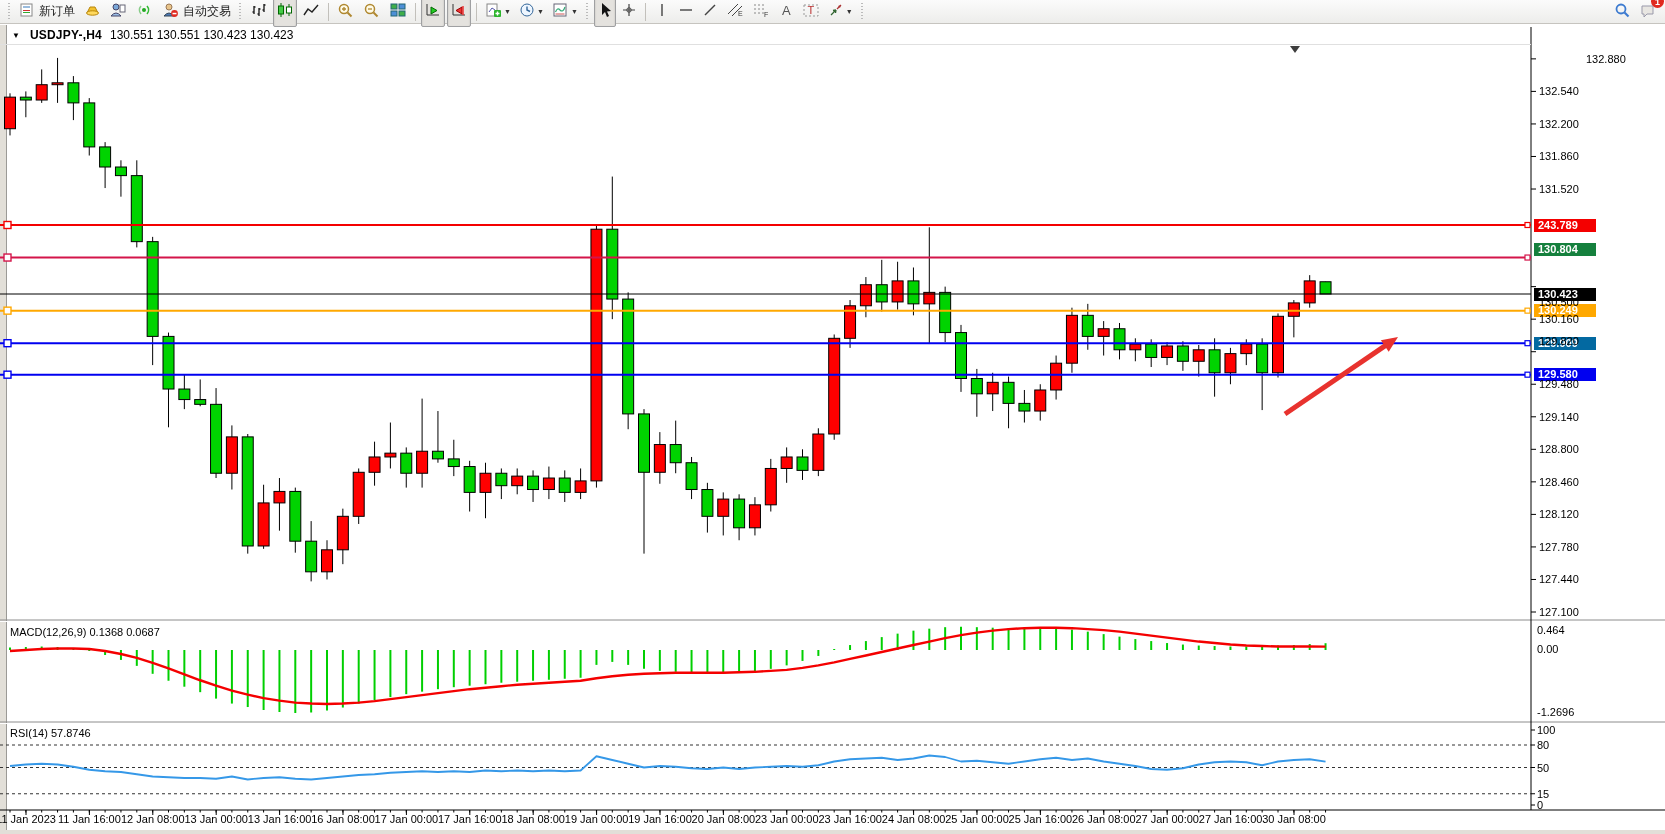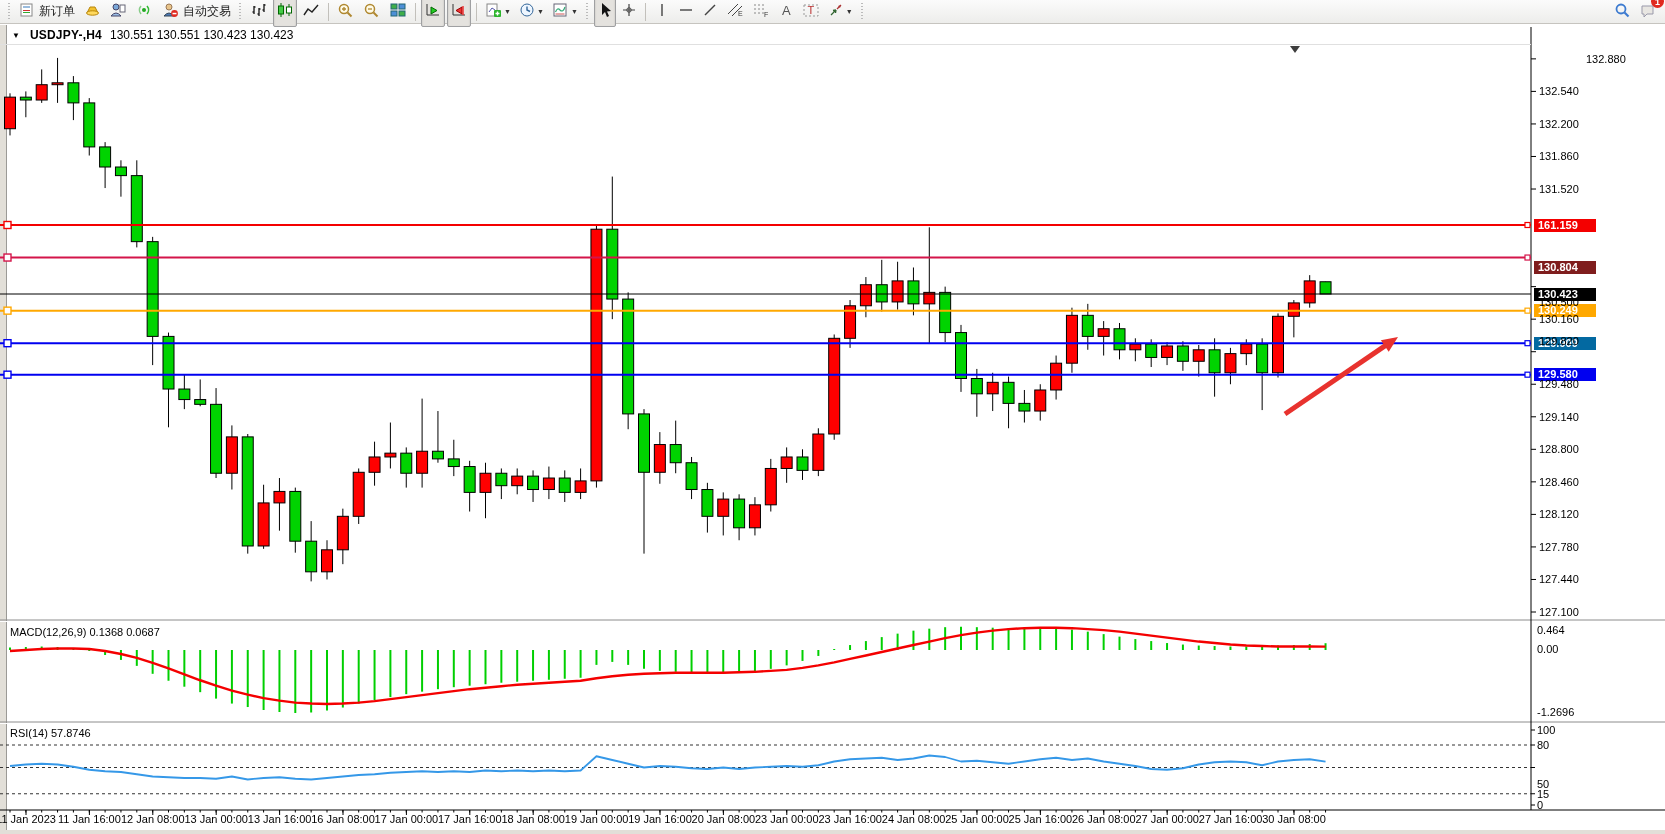--- a/index.html
+++ b/index.html
@@ -679,22 +679,22 @@
       <line x1="1262.1499999999999" y1="810" x2="1262.1499999999999" y2="812.5" stroke="#000"></line>
       <line x1="1278" y1="810" x2="1278" y2="812.5" stroke="#000"></line>
       <line x1="1293.85" y1="810" x2="1293.85" y2="812.5" stroke="#000"></line>
       <line x1="1309.7" y1="810" x2="1309.7" y2="812.5" stroke="#000"></line>
       <line x1="1325.55" y1="810" x2="1325.55" y2="812.5" stroke="#000"></line>
       <line x1="1285" y1="414" x2="1389.7361796800217" y2="342.6310988021091" stroke="#e8322e" stroke-width="5"></line>
       <polygon points="1398,337 1380.8361183265586,340.22508385938977 1388.719656649511,351.79443230735933" fill="#e8322e"></polygon>
     </svg>
 
   <div id="labels">
-      <div class="pricebox" style="top: 218.5px; background: rgb(244, 0, 0);">161.159</div>
-      <div class="pricebox" style="top: 261px; background: #7f1d1d;">130.804</div>
+      <div class="pricebox" style="top: 218.5px; background: rgb(244, 0, 0);">243.789</div>
+      <div class="pricebox" style="top: 243px; background: #15803d;">130.804</div>
       <div class="pricebox" style="top: 287.5px; background: rgb(0, 0, 0);">130.423</div>
       <div class="pricebox" style="top: 304.152px; background: rgb(255, 168, 0);">130.249</div>
       <div class="pricebox" style="top: 336.69px; background: #0369a1;">129.909</div>
       <div class="pricebox" style="top: 368.175px; background: rgb(0, 0, 240);">129.580</div>
       <div class="lbl-abs" style="left: 1539px; top: 52.8651px; margin-left: 47px;">132.880</div>
       <div class="lbl-abs" style="left: 1539px; top: 85.4031px;">132.540</div>
       <div class="lbl-abs" style="left: 1539px; top: 117.941px;">132.200</div>
       <div class="lbl-abs" style="left: 1539px; top: 150.479px;">131.860</div>
       <div class="lbl-abs" style="left: 1539px; top: 183.017px;">131.520</div>
       <div class="lbl-abs" style="left: 1539px; top: 280.631px; margin-top: 15px;">130.500</div>
@@ -706,21 +706,21 @@
       <div class="lbl-abs" style="left: 1539px; top: 475.859px;">128.460</div>
       <div class="lbl-abs" style="left: 1539px; top: 508.397px;">128.120</div>
       <div class="lbl-abs" style="left: 1539px; top: 540.935px;">127.780</div>
       <div class="lbl-abs" style="left: 1539px; top: 573.473px;">127.440</div>
       <div class="lbl-abs" style="left: 1539px; top: 606.011px;">127.100</div>
       <div class="lbl-abs" style="left: 1537px; top: 624px;">0.464</div>
       <div class="lbl-abs" style="left: 1537px; top: 643px;">0.00</div>
       <div class="lbl-abs" style="left: 1537px; top: 706px;">-1.2696</div>
       <div class="lbl-abs" style="left: 1537px; top: 724px;">100</div>
       <div class="lbl-abs" style="left: 1537px; top: 739px;">80</div>
-      <div class="lbl-abs" style="left: 1537px; top: 761.5px; margin-top: 16px;">50</div>
+      <div class="lbl-abs" style="left: 1537px; top: 761.5px;">50</div>
       <div class="lbl-abs" style="left: 1537px; top: 787.75px;">15</div>
       <div class="lbl-abs" style="left: 1537px; top: 799px;">0</div>
       <div class="time-label" style="left: 26px;">11 Jan 2023</div>
       <div class="time-label" style="left: 89.4px;">11 Jan 16:00</div>
       <div class="time-label" style="left: 152.8px;">12 Jan 08:00</div>
       <div class="time-label" style="left: 216.2px;">13 Jan 00:00</div>
       <div class="time-label" style="left: 279.6px;">13 Jan 16:00</div>
       <div class="time-label" style="left: 343px;">16 Jan 08:00</div>
       <div class="time-label" style="left: 406.4px;">17 Jan 00:00</div>
       <div class="time-label" style="left: 469.8px;">17 Jan 16:00</div>

